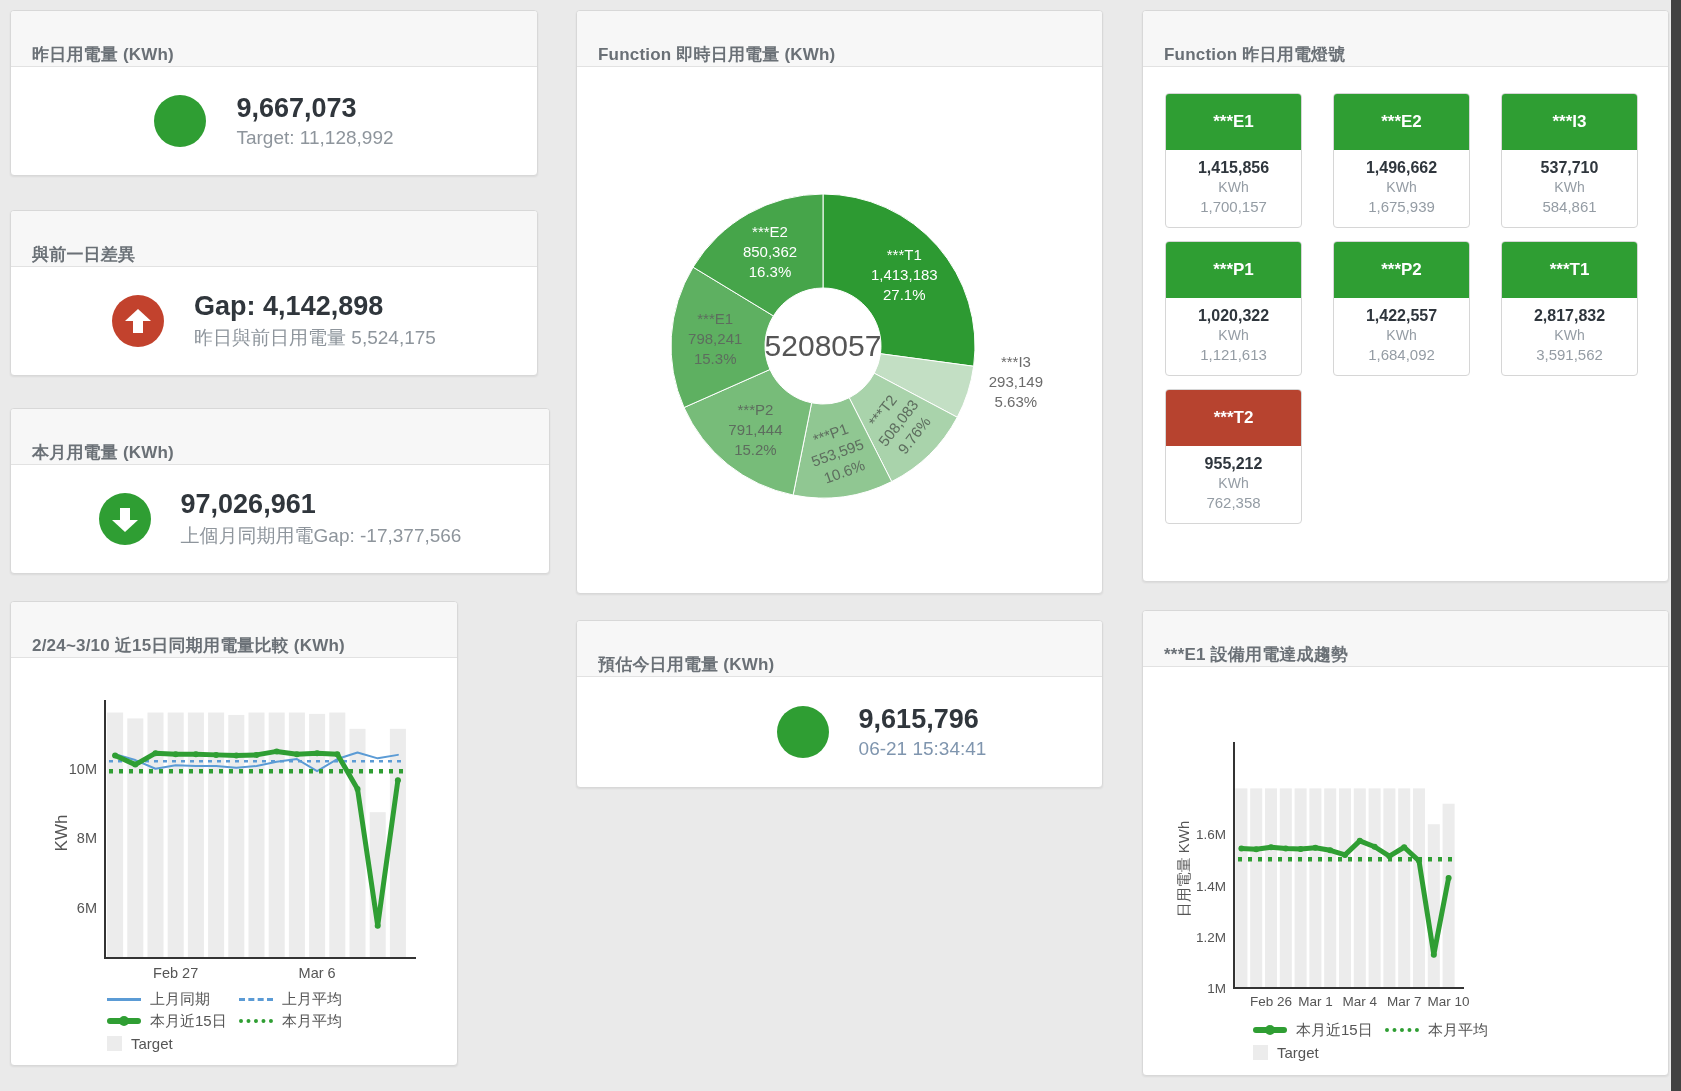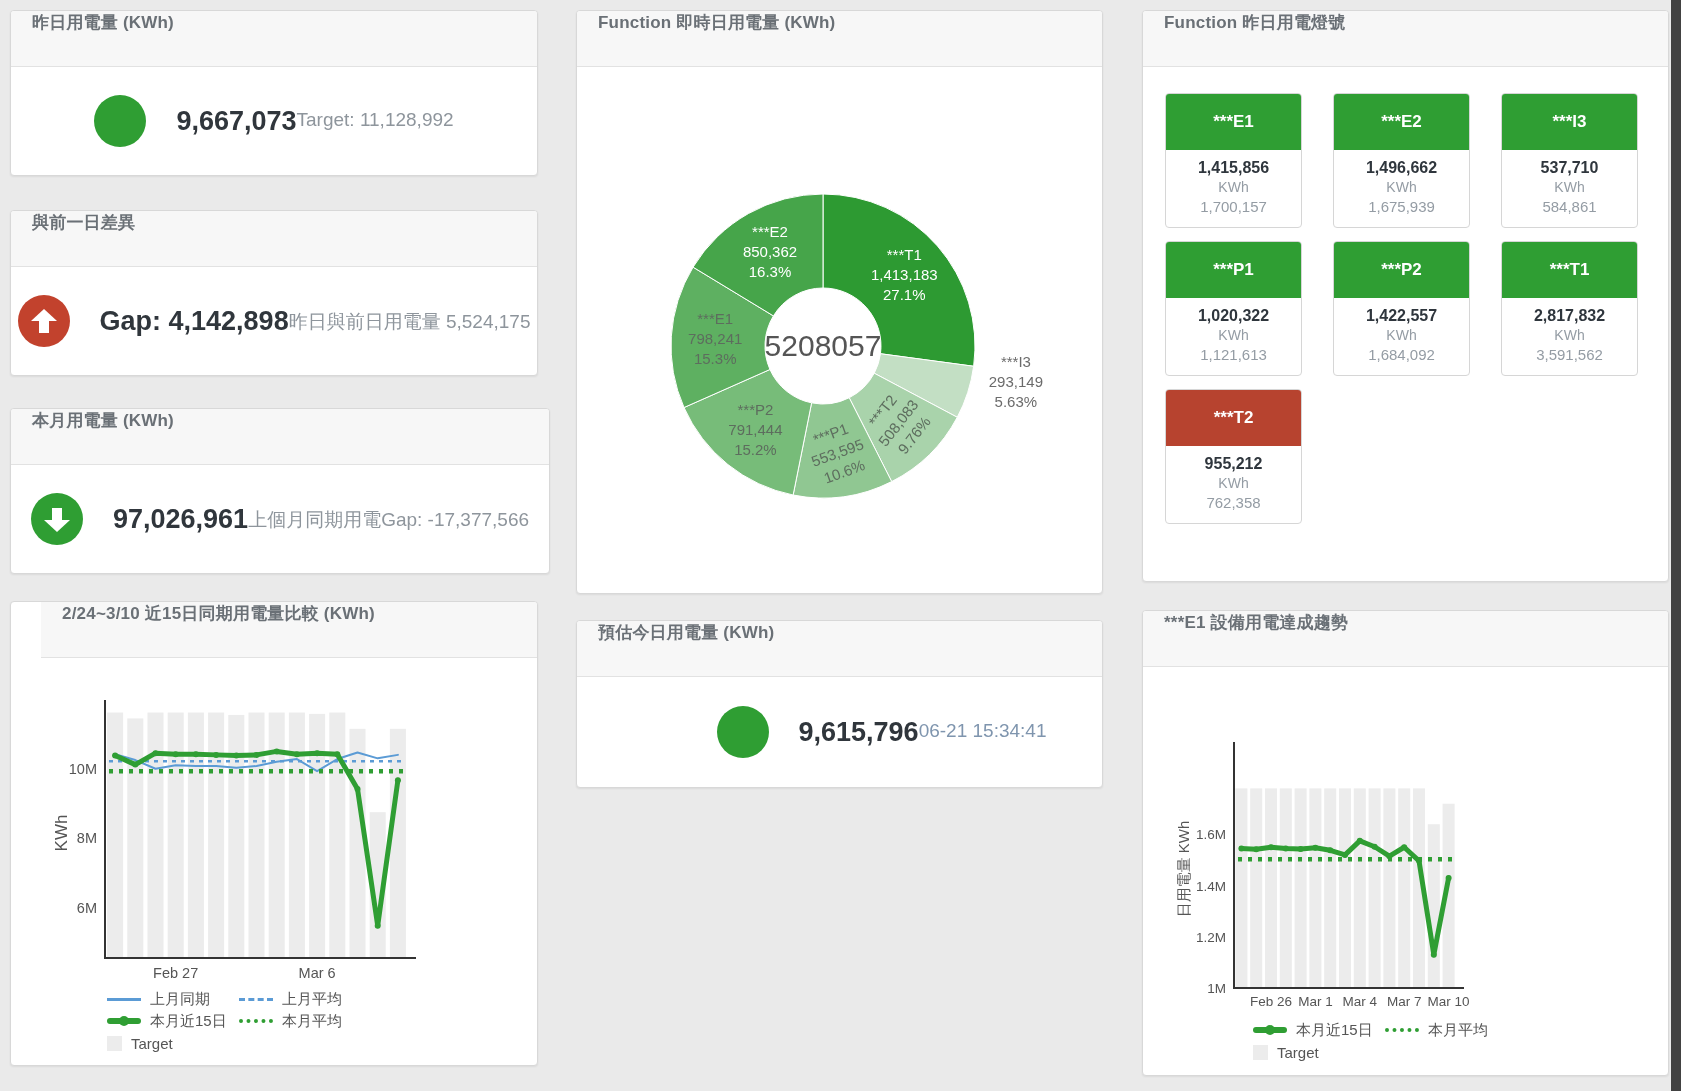--- a/index.html
+++ b/index.html
@@ -1,26 +1,26 @@
 <!DOCTYPE html>
 <html><head>
 <meta charset="utf-8">
 <style>
   * { margin:0; padding:0; box-sizing:border-box; }
   html,body { width:1681px; height:1091px; overflow:hidden; }
   body { background:#eaeaea; font-family:"Liberation Sans", sans-serif; position:relative; }
   .card { position:absolute; background:#fff; border:1px solid #d8d8d8; border-radius:4px;
           box-shadow:0 1px 2px rgba(0,0,0,.07); overflow:hidden; }
   .card-header { height:56px; background:#f7f7f7; border-bottom:1px solid #e2e2e2;
-                 display:flex; align-items:flex-start; padding:0 21px; }
+                 display:flex; align-items:flex-end; padding:0 21px; }
   .card-title { font-size:17px; font-weight:bold; color:#6a7076; letter-spacing:.2px; }
   .kpi-body { height:calc(100% - 56px); display:flex; align-items:center; justify-content:center; gap:30px; }
   .kpi-circle { width:52px; height:52px; border-radius:50%; flex:0 0 auto;
                 display:flex; align-items:center; justify-content:center; }
-  .kpi-text { display:flex; flex-direction:row; }
+  .kpi-text { display:flex; flex-direction:column; }
   .kpi-value { font-size:27px; font-weight:bold; color:#30363c; }
   .kpi-sub { font-size:19px; color:#8e959c; margin-top:3px; }
   .arr { position:relative; width:28px; height:25px; }
   .arr::before { content:''; position:absolute; left:50%; transform:translateX(-50%); top:0;
                  border-left:13px solid transparent; border-right:13px solid transparent;
                  border-bottom:12px solid #fff; }
   .arr::after { content:''; position:absolute; left:50%; transform:translateX(-50%); top:11px;
                 width:10px; height:13px; background:#fff; }
   .arr.down { transform:rotate(180deg); }
   
@@ -89,21 +89,21 @@
     <div class="kpi-circle" style="background:#2f9e33">
         <div class="arr down"></div>
       </div>
     <div class="kpi-text">
       <span class="kpi-value">97,026,961</span>
       <span class="kpi-sub">上個月同期用電Gap: -17,377,566</span>
     </div>
   </div>
 </div>
 
-<div class="card" style="left:10px; top:601px; width:528px; height:465px;padding-left:30px;">
+<div class="card" style="left:10px; top:601px; width:448px; height:465px;">
   <div class="card-header">
     <span class="card-title">2/24~3/10 近15日同期用電量比較 (KWh)</span>
   </div>
   <svg id="chart-compare" width="528" height="330" style="position:absolute; left:0; top:54px;">
       <rect x="96.1" y="56.513888888888914" width="16" height="245.4861111111111" fill="#ececec"></rect>
       <rect x="116.3" y="62.416666666666714" width="16" height="239.5833333333333" fill="#ececec"></rect>
       <rect x="136.5" y="56.513888888888914" width="16" height="245.4861111111111" fill="#ececec"></rect>
       <rect x="156.7" y="56.513888888888914" width="16" height="245.4861111111111" fill="#ececec"></rect>
       <rect x="176.9" y="56.513888888888914" width="16" height="245.4861111111111" fill="#ececec"></rect>
       <rect x="197.1" y="56.513888888888914" width="16" height="245.4861111111111" fill="#ececec"></rect>

